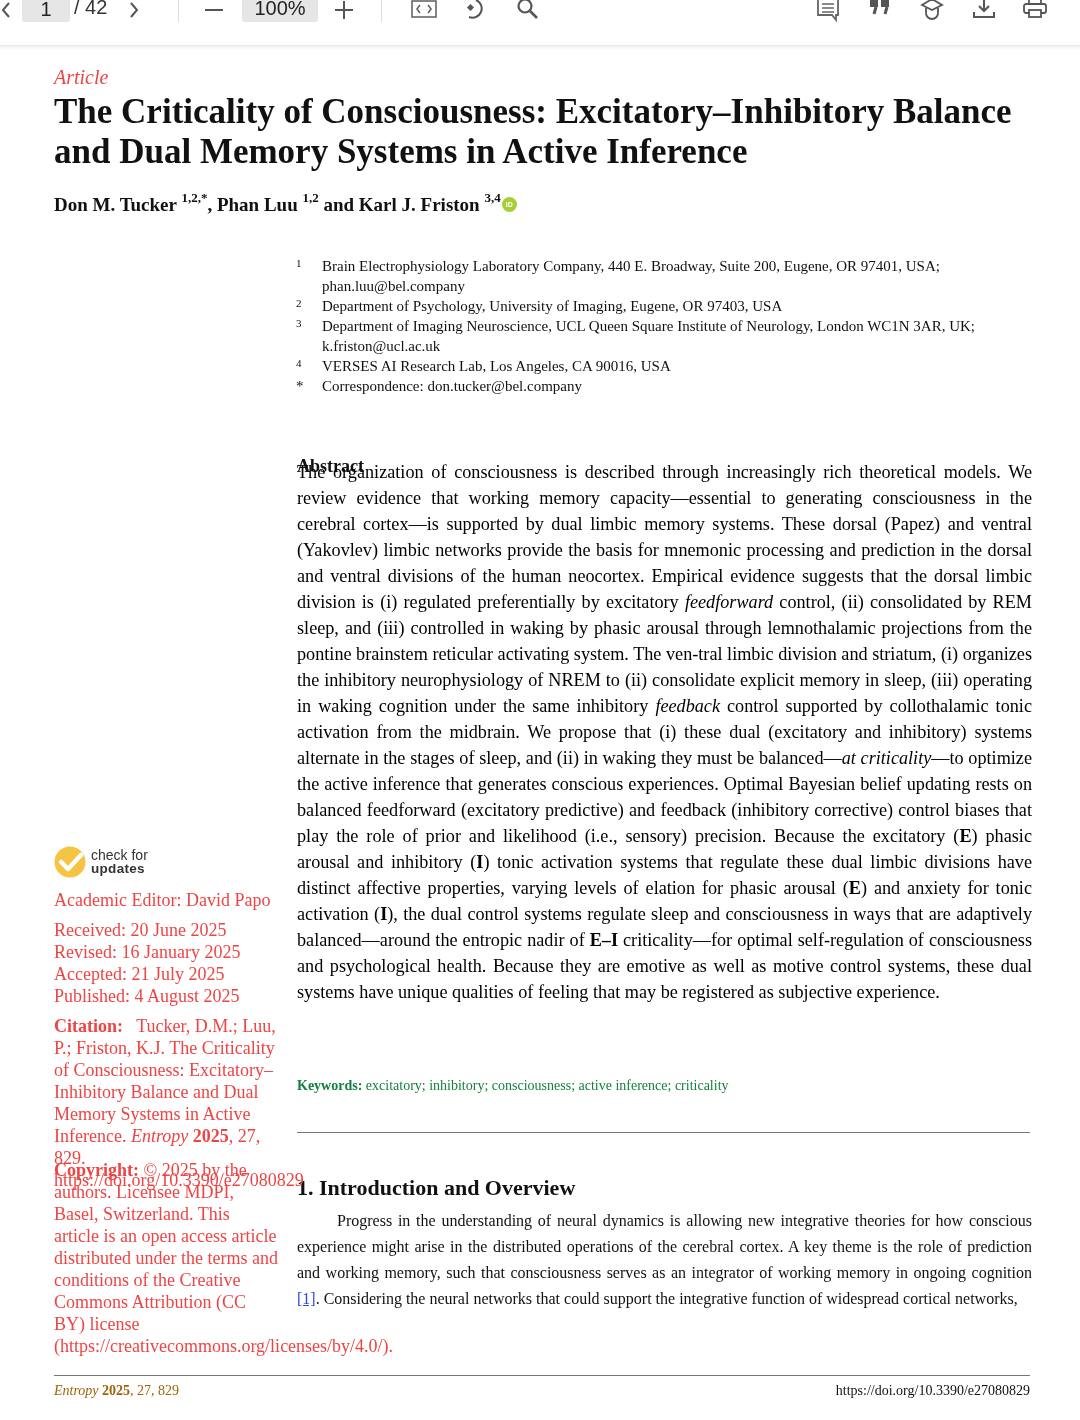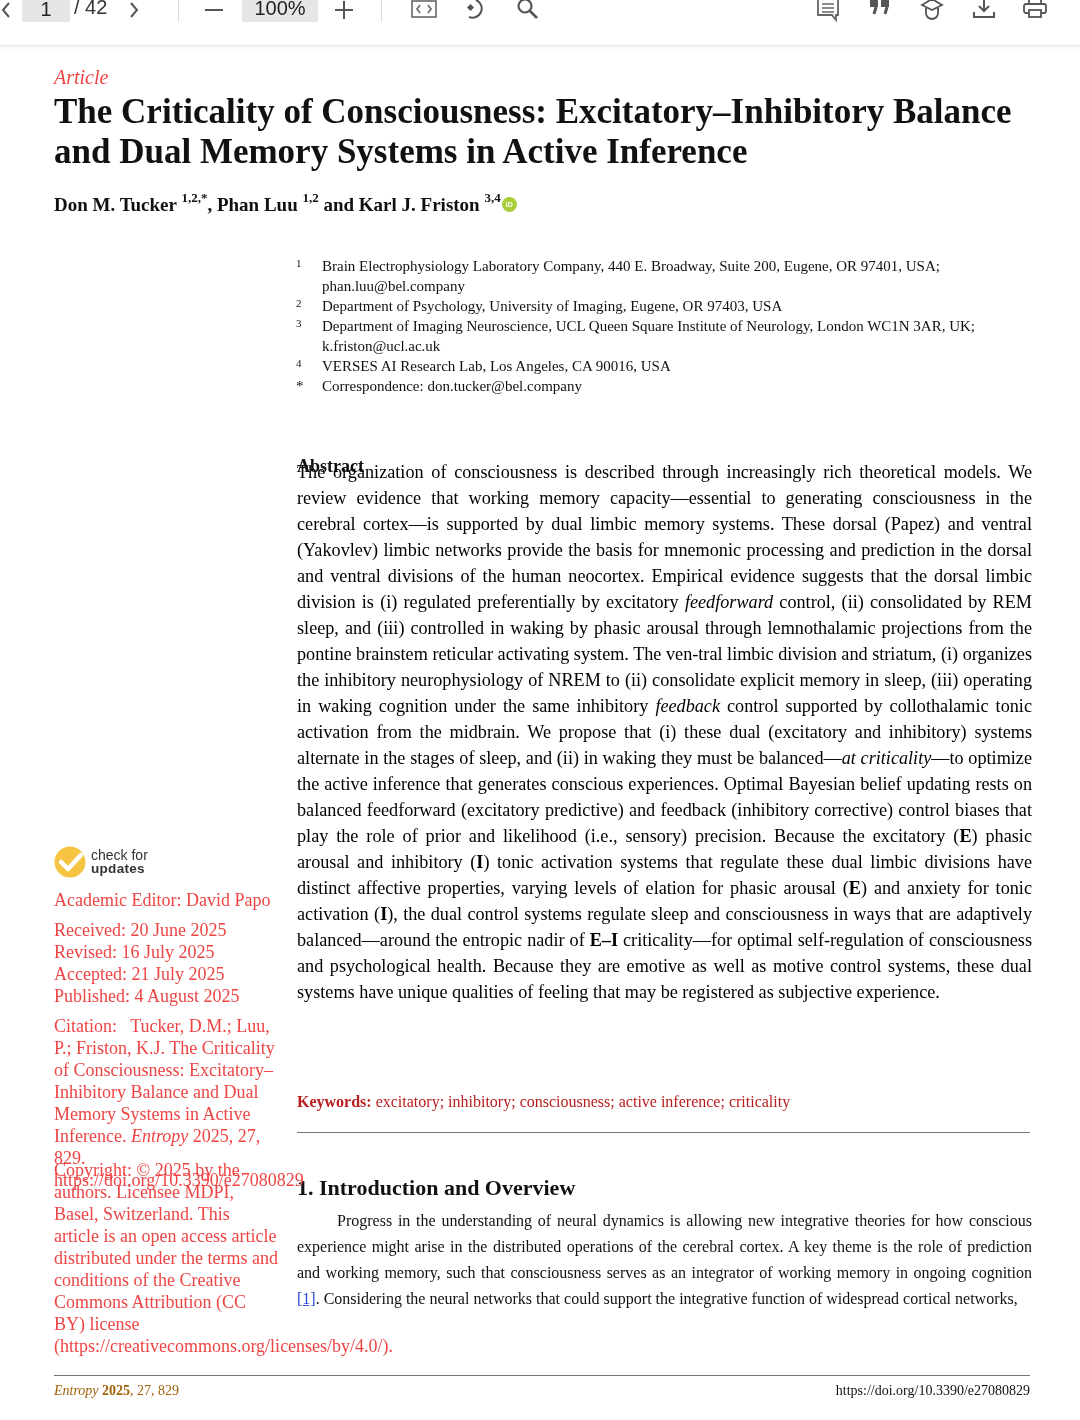--- a/index.html
+++ b/index.html
@@ -39,37 +39,37 @@
 
   .affil-list { position: absolute; left: 296px; top: 256px; width: 740px; font-size: 15px; line-height: 20px; color: #111; }
   .affil { display: flex; }
   .affil .num { width: 26px; flex: none; font-size: 11px; position: relative; top: -3px; }
   .affil .num.star { font-size: 15px; top: 0; }
   .affil .txt { flex: 1; }
 
   .abstract-head { position: absolute; left: 297px; top: 424px; font-size: 18px; font-weight: bold; margin-top: 32px; }
   .abstract-body { position: absolute; left: 297px; top: 459px; width: 735px; font-size: 18.2px; line-height: 26px; text-align: justify; color: #000000; }
 
-  .keywords { position: absolute; left: 297px; top: 1078px; font-size: 16px; color: #b91c1c; margin-top: 15px; }
+  .keywords { position: absolute; left: 297px; top: 1078px; font-size: 14px; color: #15803d; }
   .keywords b { font-weight: bold; }
   .kw-rule { position: absolute; left: 297px; top: 1132px; width: 733px; height: 1px; background: #777; }
 
   .section-head { position: absolute; left: 297px; top: 1175px; font-size: 22px; font-weight: bold; }
   .intro-body { position: absolute; left: 297px; top: 1208px; width: 735px; font-size: 16px; line-height: 26px; text-align: justify; text-indent: 40px; color: #111; }
   .cite-link { color: #2a4bd7; text-decoration: underline; }
 
   
   .check-updates { position: absolute; left: 54px; top: 846px; display: flex; align-items: center; }
   .check-badge { width: 32px; height: 32px; }
   .check-text { margin-left: 5px; font-family: "Liberation Sans", "DejaVu Sans", sans-serif; color: #333; line-height: 13px; }
   .check-text .l1 { font-size: 14px; }
   .check-text .l2 { font-size: 13.5px; font-weight: bold; letter-spacing: 0.3px; }
 
   .side { position: absolute; left: 54px; font-size: 18px; line-height: 22px; color: #ef4444; width: 225px; }
-  .side b { font-weight: normal; }
+  .side b { font-weight: bold; }
   .editor { top: 889px; }
   .dates { top: 919px; }
   .citation { top: 1015px; }
   .copyright { top: 1159px; }
 
   
   .footer-rule { position: absolute; left: 54px; top: 1375px; width: 976px; height: 1px; background: #777; }
   .footer-left { position: absolute; left: 54px; top: 1383px; font-size: 14px; color: #a16207; }
   .footer-right { position: absolute; right: 50px; top: 1383px; font-size: 14px; color: #111; }
 </style>
@@ -209,21 +209,21 @@
   <div class="check-text">
     <div class="l1">check for</div>
     <div class="l2">updates</div>
   </div>
 </div>
 
 <div class="side editor">Academic Editor: David Papo</div>
 
 <div class="side dates">
   <div>Received: 20 June 2025</div>
-  <div>Revised: 16 July 2025</div>
+  <div>Revised: 16 January 2025</div>
   <div>Accepted: 21 July 2025</div>
   <div>Published: 4 August 2025</div>
 </div>
 
 <div class="side citation"><b>Citation:</b>&nbsp;&nbsp; <span>Tucker, D.M.; Luu, P.; Friston, K.J. The Criticality of Consciousness: Excitatory–Inhibitory Balance and Dual Memory Systems in Active Inference. </span><i>Entropy</i> <b>2025</b><span>, 27, 829. https://doi.org/10.3390/e27080829</span></div>
 
 <div class="side copyright"><b>Copyright:</b> <span>© 2025 by the authors. Licensee MDPI, Basel, Switzerland. This article is an open access article distributed under the terms and conditions of the Creative Commons Attribution (CC BY) license (https://creativecommons.org/licenses/by/4.0/).</span></div>
 
 <div class="footer-rule"></div>
 <div class="footer-left"><i>Entropy</i> <b>2025</b><span>, 27, 829</span></div>

